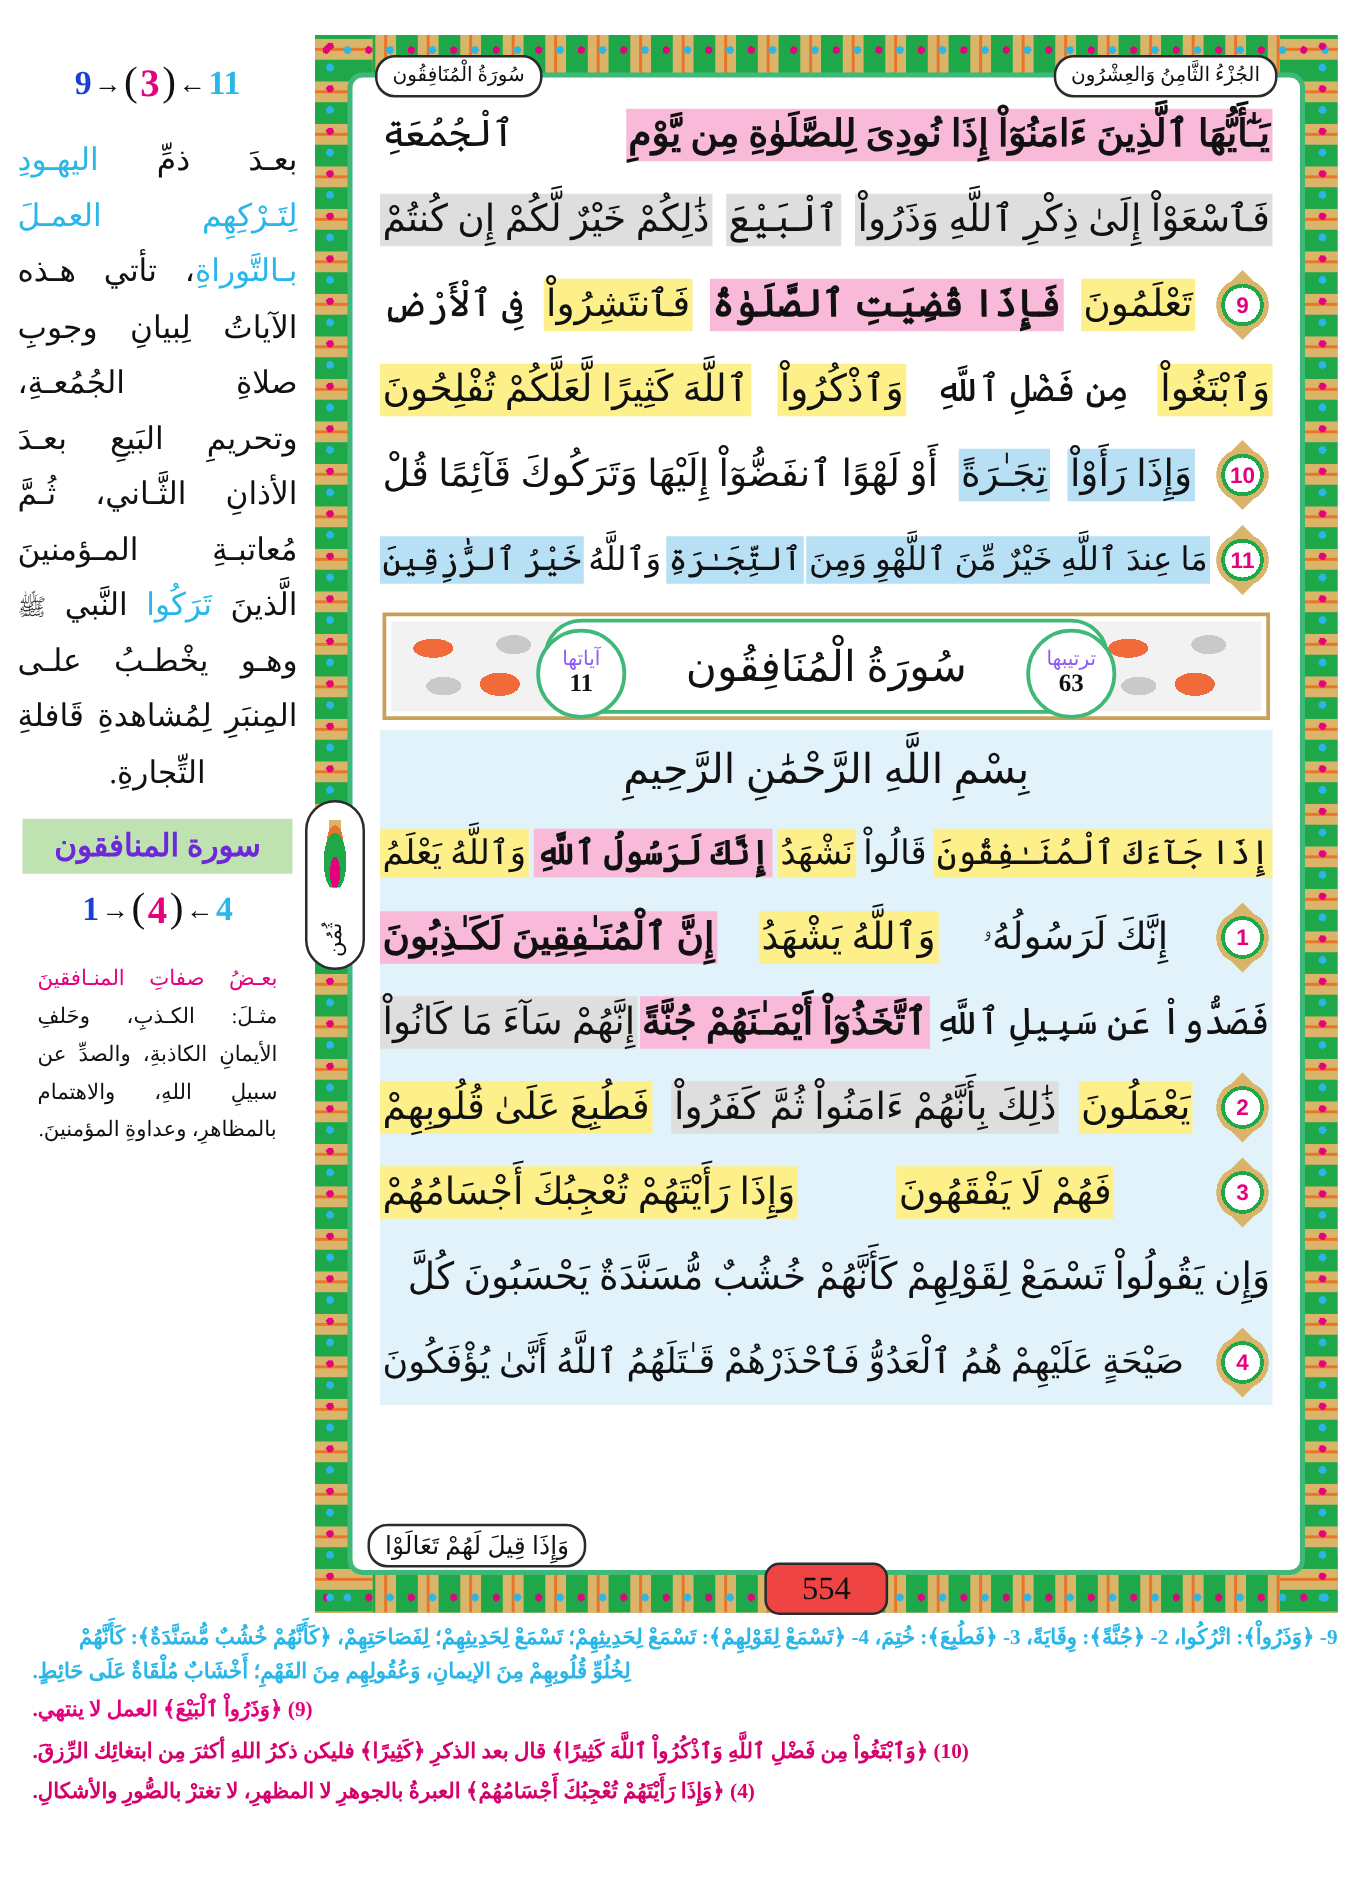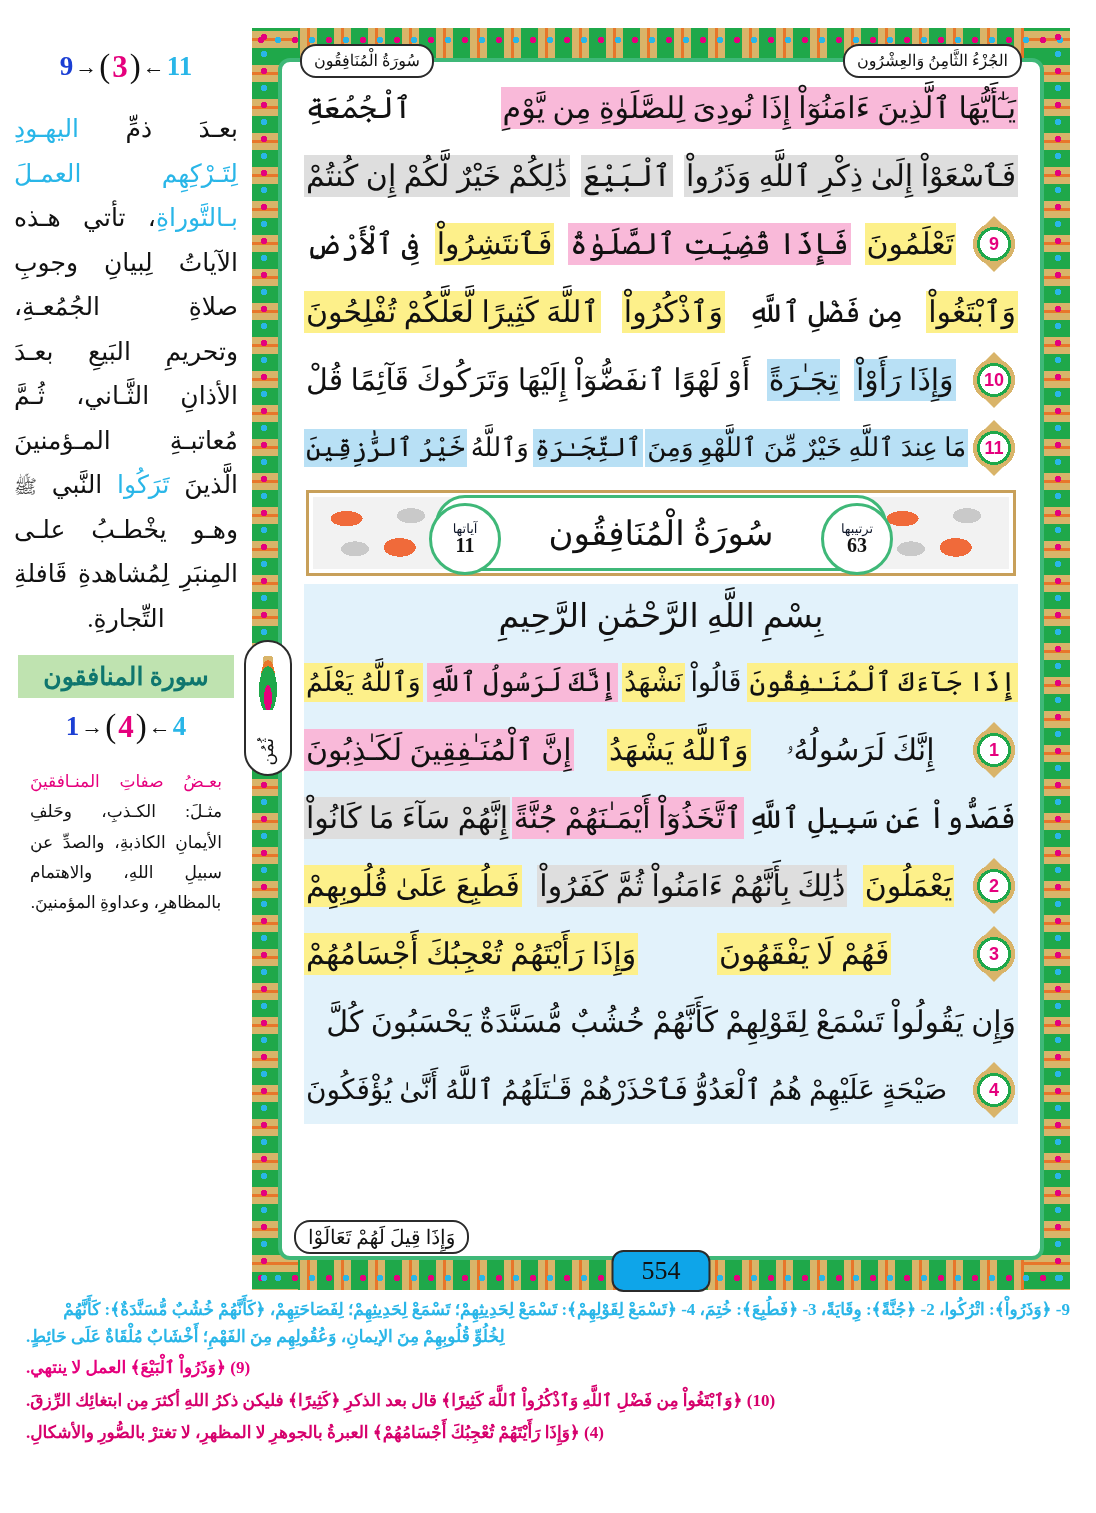--- a/index.html
+++ b/index.html
@@ -31,21 +31,21 @@
   .side-par{
     font-size:25px;line-height:1.78;color:#111;
     text-align:justify;text-align-last:center;
     word-spacing:2px;margin:0 0 4px 0;
   }
   .hl-cyan{color:#29b6e8;}
   .hl-magenta{color:#e5007d;}
   .sallam{font-size:19px;color:#333;}
 
   .surah-tag{
-    background:#bfe3b0;color:#0f766e;
+    background:#bfe3b0;color:#6d28d9;
     font-size:25px;font-weight:bold;
     padding:7px 4px;margin:14px 4px 10px 4px;
     text-align:center;
   }
   .side-par2{
     font-size:17px;line-height:1.78;color:#111;
     text-align:justify;text-align-last:center;margin:16px;
   }
 
   
@@ -141,21 +141,21 @@
     background:
       radial-gradient(ellipse at 50% 78%,#e5007d 0 4px,transparent 4px),
       radial-gradient(ellipse at 50% 62%,#1fa84a 0 9px,transparent 9px),
       radial-gradient(ellipse at 50% 40%,#e8762a 0 7px,transparent 7px),
       radial-gradient(ellipse at 50% 16%,#d9b469 0 5px,transparent 5px);
   }
 
   
   .pagenum{
     position:absolute;bottom:-2px;left:50%;transform:translateX(-50%);
-    background:#0ea5e9;border:2px solid #2b2b2b;border-radius:12px;
+    background:#ef4444;border:2px solid #2b2b2b;border-radius:12px;
     padding:4px 28px;font-size:26px;color:#111;z-index:8;
     font-family:"Liberation Serif",serif;
   }
   .catchword{
     position:absolute;bottom:2px;left:12px;
     background:#fff;border:2px solid #2b2b2b;border-radius:16px;
     padding:3px 12px;font-size:20px;color:#111;z-index:8;white-space:nowrap;
   }
 
   
@@ -164,21 +164,21 @@
     padding:6px 12px;box-sizing:border-box;
   }
   .ayah-line{
     display:flex;align-items:center;justify-content:space-between;
     direction:rtl;white-space:nowrap;
     font-size:30px;line-height:1.0;color:#111;
     font-family:"Liberation Serif","DejaVu Serif",serif;
     height:68px;
   }
   .ayah-line .seg{padding:6px 2px;}
-  .seg.pink{background:#f9b9d9;}
+  .seg.pink{background:#f9b9d9;font-weight:bold;}
   .seg.yellow{background:#fdf08a;}
   .seg.blue{background:#b8e0f5;}
   .seg.grey{background:#dedede;}
   .seg.plain{background:transparent;}
 
   
   .ayah-no{
     display:inline-flex;align-items:center;justify-content:center;
     width:42px;height:42px;flex:0 0 auto;margin:0 3px;
     font-size:18px;font-weight:bold;color:#e5007d;
@@ -222,21 +222,21 @@
   }
   .banner-title{font-size:34px;color:#111;}
   .banner-chip{
     position:absolute;z-index:4;top:10px;width:66px;height:66px;
     border-radius:50%;border:3px solid #3fb878;background:#fff;
     display:flex;flex-direction:column;align-items:center;justify-content:center;
     line-height:1.05;
   }
   .banner-chip.left{left:120px;}
   .banner-chip.right{right:120px;justify-content:center;}
-  .banner-chip .lbl{font-size:13px;color:#0f172a;}
+  .banner-chip .lbl{font-size:16px;color:#8b5cf6;}
   .banner-chip .val{font-size:20px;color:#111;font-weight:bold;}
 
   
   .bismillah{
     text-align:center;font-size:33px;color:#111;
     height:64px;line-height:64px;
   }
   
   .tinted{background:#e2f2fb;}
 

